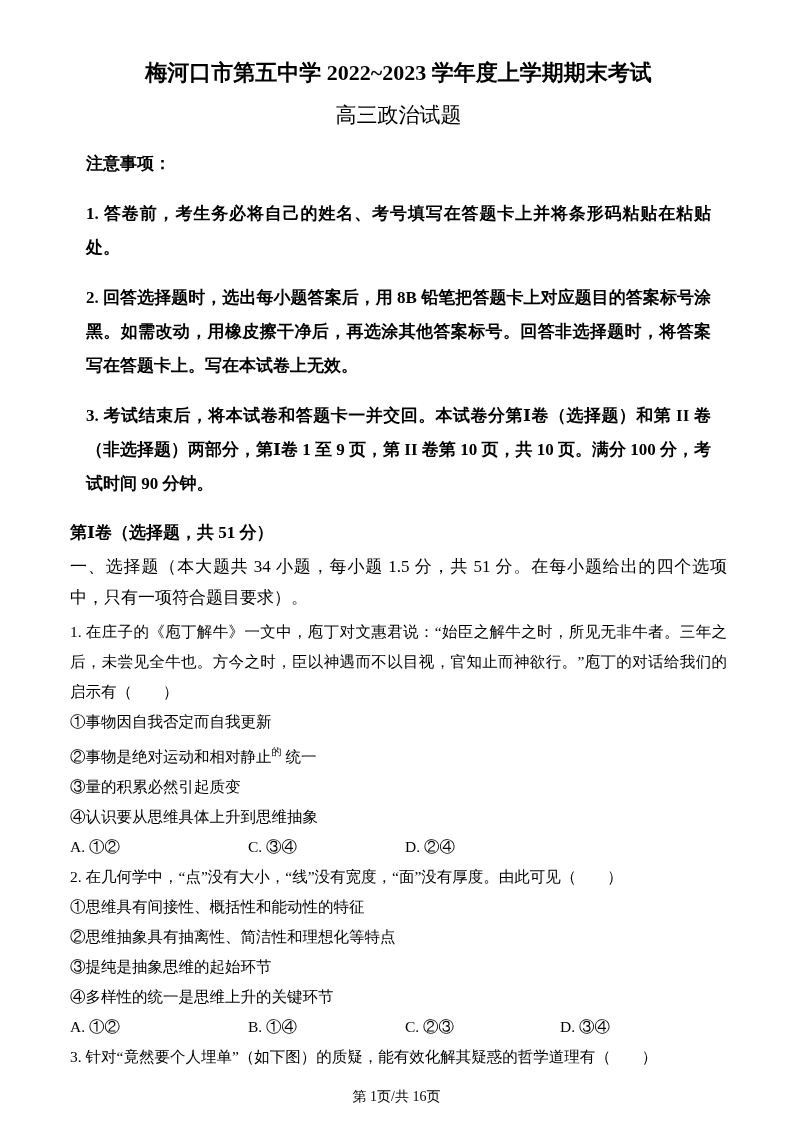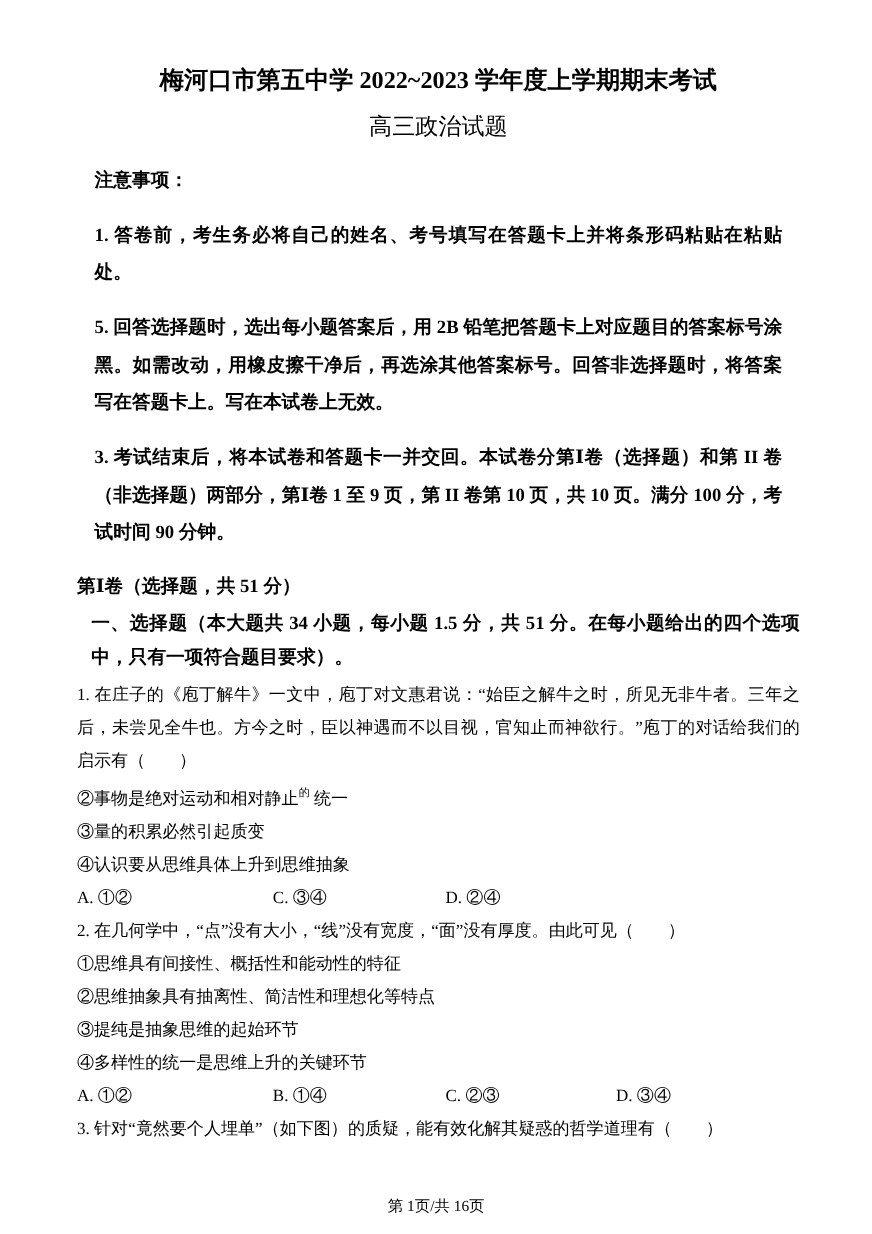--- a/index.html
+++ b/index.html
@@ -43,23 +43,23 @@
     text-align: justify;
     text-justify: inter-ideograph;
   }
   .part-heading {
     margin: 2px 0 0 0;
     font-size: 17px;
     font-weight: 700;
     line-height: 32px;
   }
   .section-intro {
-    margin: 2px 0 4px 13px;
+    margin: 2px 0 4px 0;
     font-size: 17px;
-    font-weight: 700;
+    font-weight: 400;
     line-height: 31px;
   }
   .question {
     font-size: 15.5px;
     font-weight: 400;
     line-height: 30px;
   }
   .question p { margin: 0; }
   .sup-char {
     font-size: 10px;
@@ -84,30 +84,31 @@
 <body>
 
 <div class="page">
 
   <h1 class="title">梅河口市第五中学 2022~2023 学年度上学期期末考试</h1>
   <h2 class="subtitle">高三政治试题</h2>
 
   <div class="notice">
     <p>注意事项：</p>
     <p class="just">1. 答卷前，考生务必将自己的姓名、考号填写在答题卡上并将条形码粘贴在粘贴处。</p>
-    <p class="just">5. 回答选择题时，选出每小题答案后，用 2B 铅笔把答题卡上对应题目的答案标号涂黑。如需改动，用橡皮擦干净后，再选涂其他答案标号。回答非选择题时，将答案写在答题卡上。写在本试卷上无效。</p>
+    <p class="just">2. 回答选择题时，选出每小题答案后，用 8B 铅笔把答题卡上对应题目的答案标号涂黑。如需改动，用橡皮擦干净后，再选涂其他答案标号。回答非选择题时，将答案写在答题卡上。写在本试卷上无效。</p>
     <p class="just">3. 考试结束后，将本试卷和答题卡一并交回。本试卷分第Ⅰ卷（选择题）和第 II 卷（非选择题）两部分，第Ⅰ卷 1 至 9 页，第 II 卷第 10 页，共 10 页。满分 100 分，考试时间 90 分钟。</p>
   </div>
 
   <div class="part-heading">第Ⅰ卷（选择题，共 51 分）</div>
 
   <p class="section-intro just">一、选择题（本大题共 34 小题，每小题 1.5 分，共 51 分。在每小题给出的四个选项中，只有一项符合题目要求）。</p>
 
   <div class="question">
     <p class="just">1. 在庄子的《庖丁解牛》一文中，庖丁对文惠君说：“始臣之解牛之时，所见无非牛者。三年之后，未尝见全牛也。方今之时，臣以神遇而不以目视，官知止而神欲行。”庖丁的对话给我们的启示有（　　）</p>
+    <p>①事物因自我否定而自我更新</p>
     <p><span>②事物是绝对运动和相对静止</span><span class="sup-char">的</span><span>统一</span></p>
     <p>③量的积累必然引起质变</p>
     <p>④认识要从思维具体上升到思维抽象</p>
     <div class="options-row">
       <span>A. ①②</span>
       <span>C. ③④</span>
       <span>D. ②④</span>
     </div>
   </div>
 

